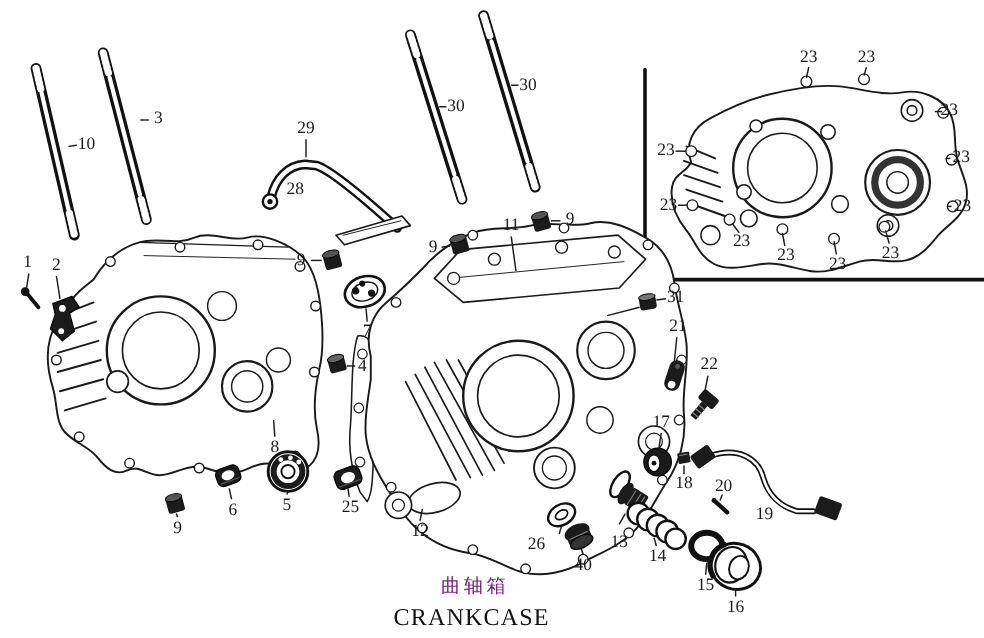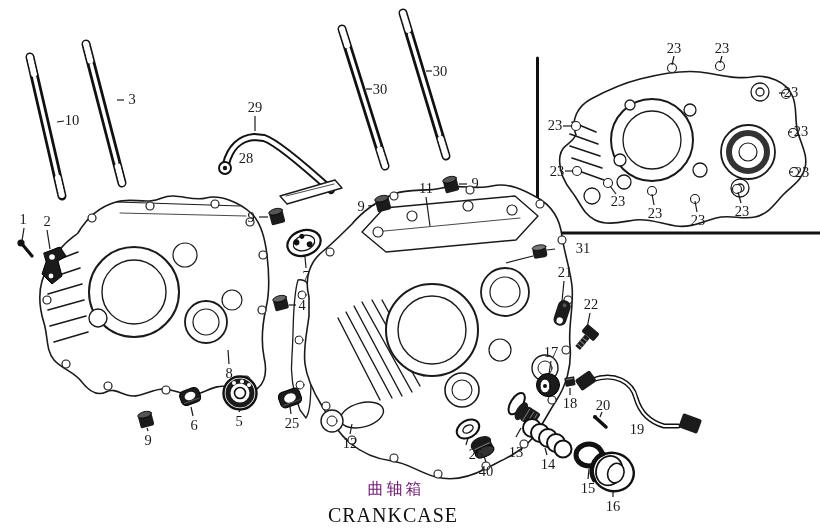--- a/index.html
+++ b/index.html
@@ -402,32 +402,32 @@
       <div class="callout" style="left: 380px; top: 89px;">30</div>
       <div class="callout" style="left: 440px; top: 71px;">30</div>
       <div class="callout" style="left: 255px; top: 107px; text-align: right;">29</div>
       <div class="callout" style="left: 246px; top: 158px;">28</div>
       <div class="callout" style="left: 251px; top: 217px;">9</div>
       <div class="callout" style="left: 361px; top: 206px;">9</div>
       <div class="callout" style="left: 475px; top: 183px;">9</div>
       <div class="callout" style="left: 426px; top: 188px;">11</div>
       <div class="callout" style="left: 306px; top: 276px;">7</div>
       <div class="callout" style="left: 302px; top: 305px;">4</div>
-      <div class="callout" style="left: 583px; top: 248px;">31</div>
+      <div class="callout" style="left: 563px; top: 248px;">31</div>
       <div class="callout" style="left: 565px; top: 272px;">21</div>
       <div class="callout" style="left: 591px; top: 304px;">22</div>
       <div class="callout" style="left: 551px; top: 352px;">17</div>
       <div class="callout" style="left: 570px; top: 403px;">18</div>
       <div class="callout" style="left: 603px; top: 405px;">20</div>
       <div class="callout" style="left: 637px; top: 429px;">19</div>
       <div class="callout" style="left: 516px; top: 452px; text-align: center;">13</div>
       <div class="callout" style="left: 548px; top: 464px;">14</div>
       <div class="callout" style="left: 588px; top: 488px;">15</div>
       <div class="callout" style="left: 613px; top: 506px;">16</div>
-      <div class="callout" style="left: 476px; top: 454px;">26</div>
+      <div class="callout" style="left: 447px; top: 454px;">26</div>
       <div class="callout" style="left: 486px; top: 471px;">40</div>
       <div class="callout" style="left: 292px; top: 423px;">25</div>
       <div class="callout" style="left: 350px; top: 443px;">12</div>
       <div class="callout" style="left: 148px; top: 440px;">9</div>
       <div class="callout" style="left: 194px; top: 425px;">6</div>
       <div class="callout" style="left: 239px; top: 421px;">5</div>
       <div class="callout" style="left: 229px; top: 373px;">8</div>
       <div class="callout" style="left: 674px; top: 48px;">23</div>
       <div class="callout" style="left: 722px; top: 48px;">23</div>
       <div class="callout" style="left: 791px; top: 92px;">23</div>

